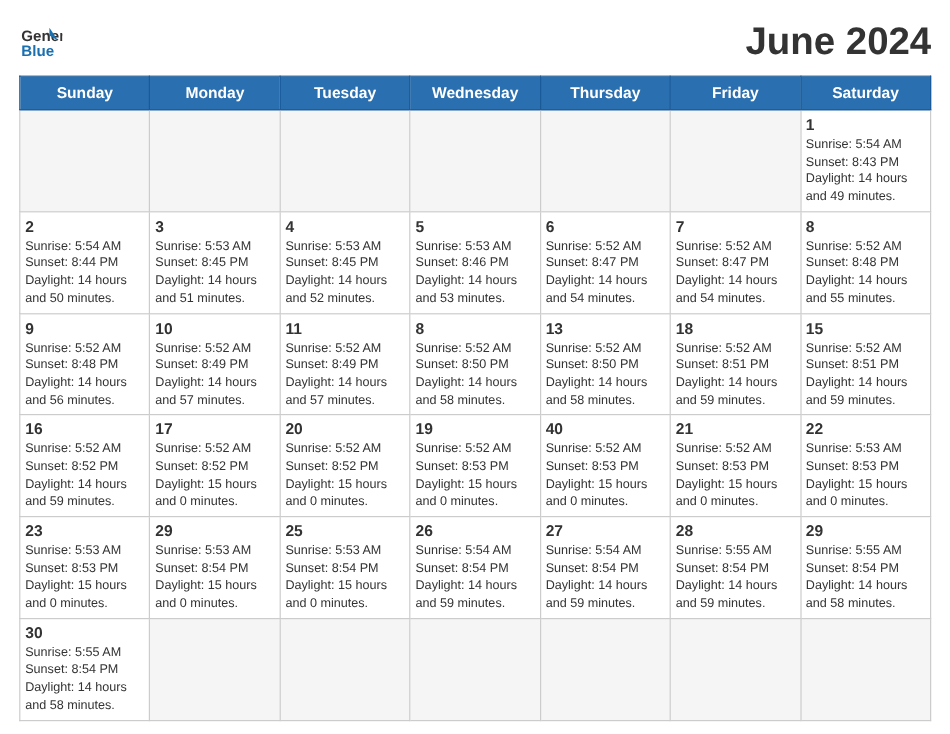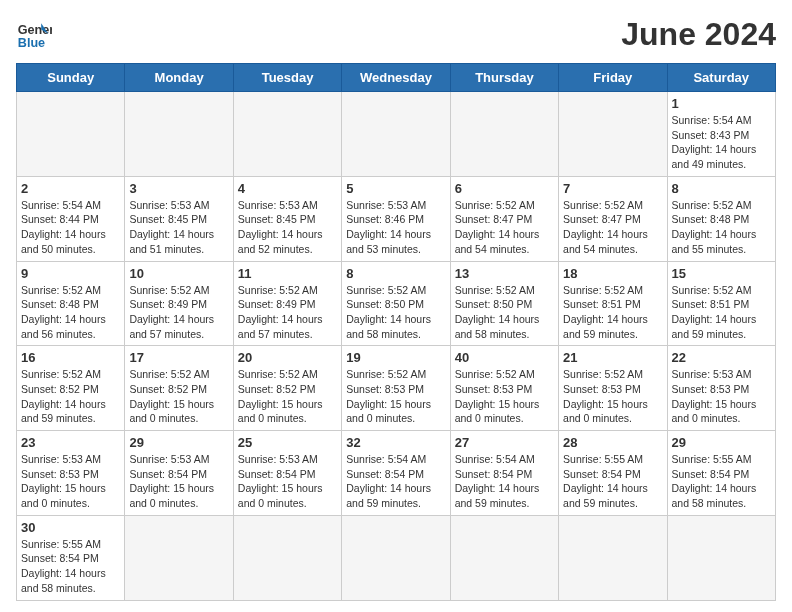--- a/index.html
+++ b/index.html
@@ -291,21 +291,21 @@
 and 0 minutes.</div>
         </td>
         <td>
           <span class="day-number">25</span>
           <div class="day-info" style="white-space: pre-line;">Sunrise: 5:53 AM
 Sunset: 8:54 PM
 Daylight: 15 hours
 and 0 minutes.</div>
         </td>
         <td>
-          <span class="day-number">32</span>
+          <span class="day-number">26</span>
           <div class="day-info" style="white-space: pre-line;">Sunrise: 5:54 AM
 Sunset: 8:54 PM
 Daylight: 14 hours
 and 59 minutes.</div>
         </td>
         <td>
           <span class="day-number">27</span>
           <div class="day-info" style="white-space: pre-line;">Sunrise: 5:54 AM
 Sunset: 8:54 PM
 Daylight: 14 hours

